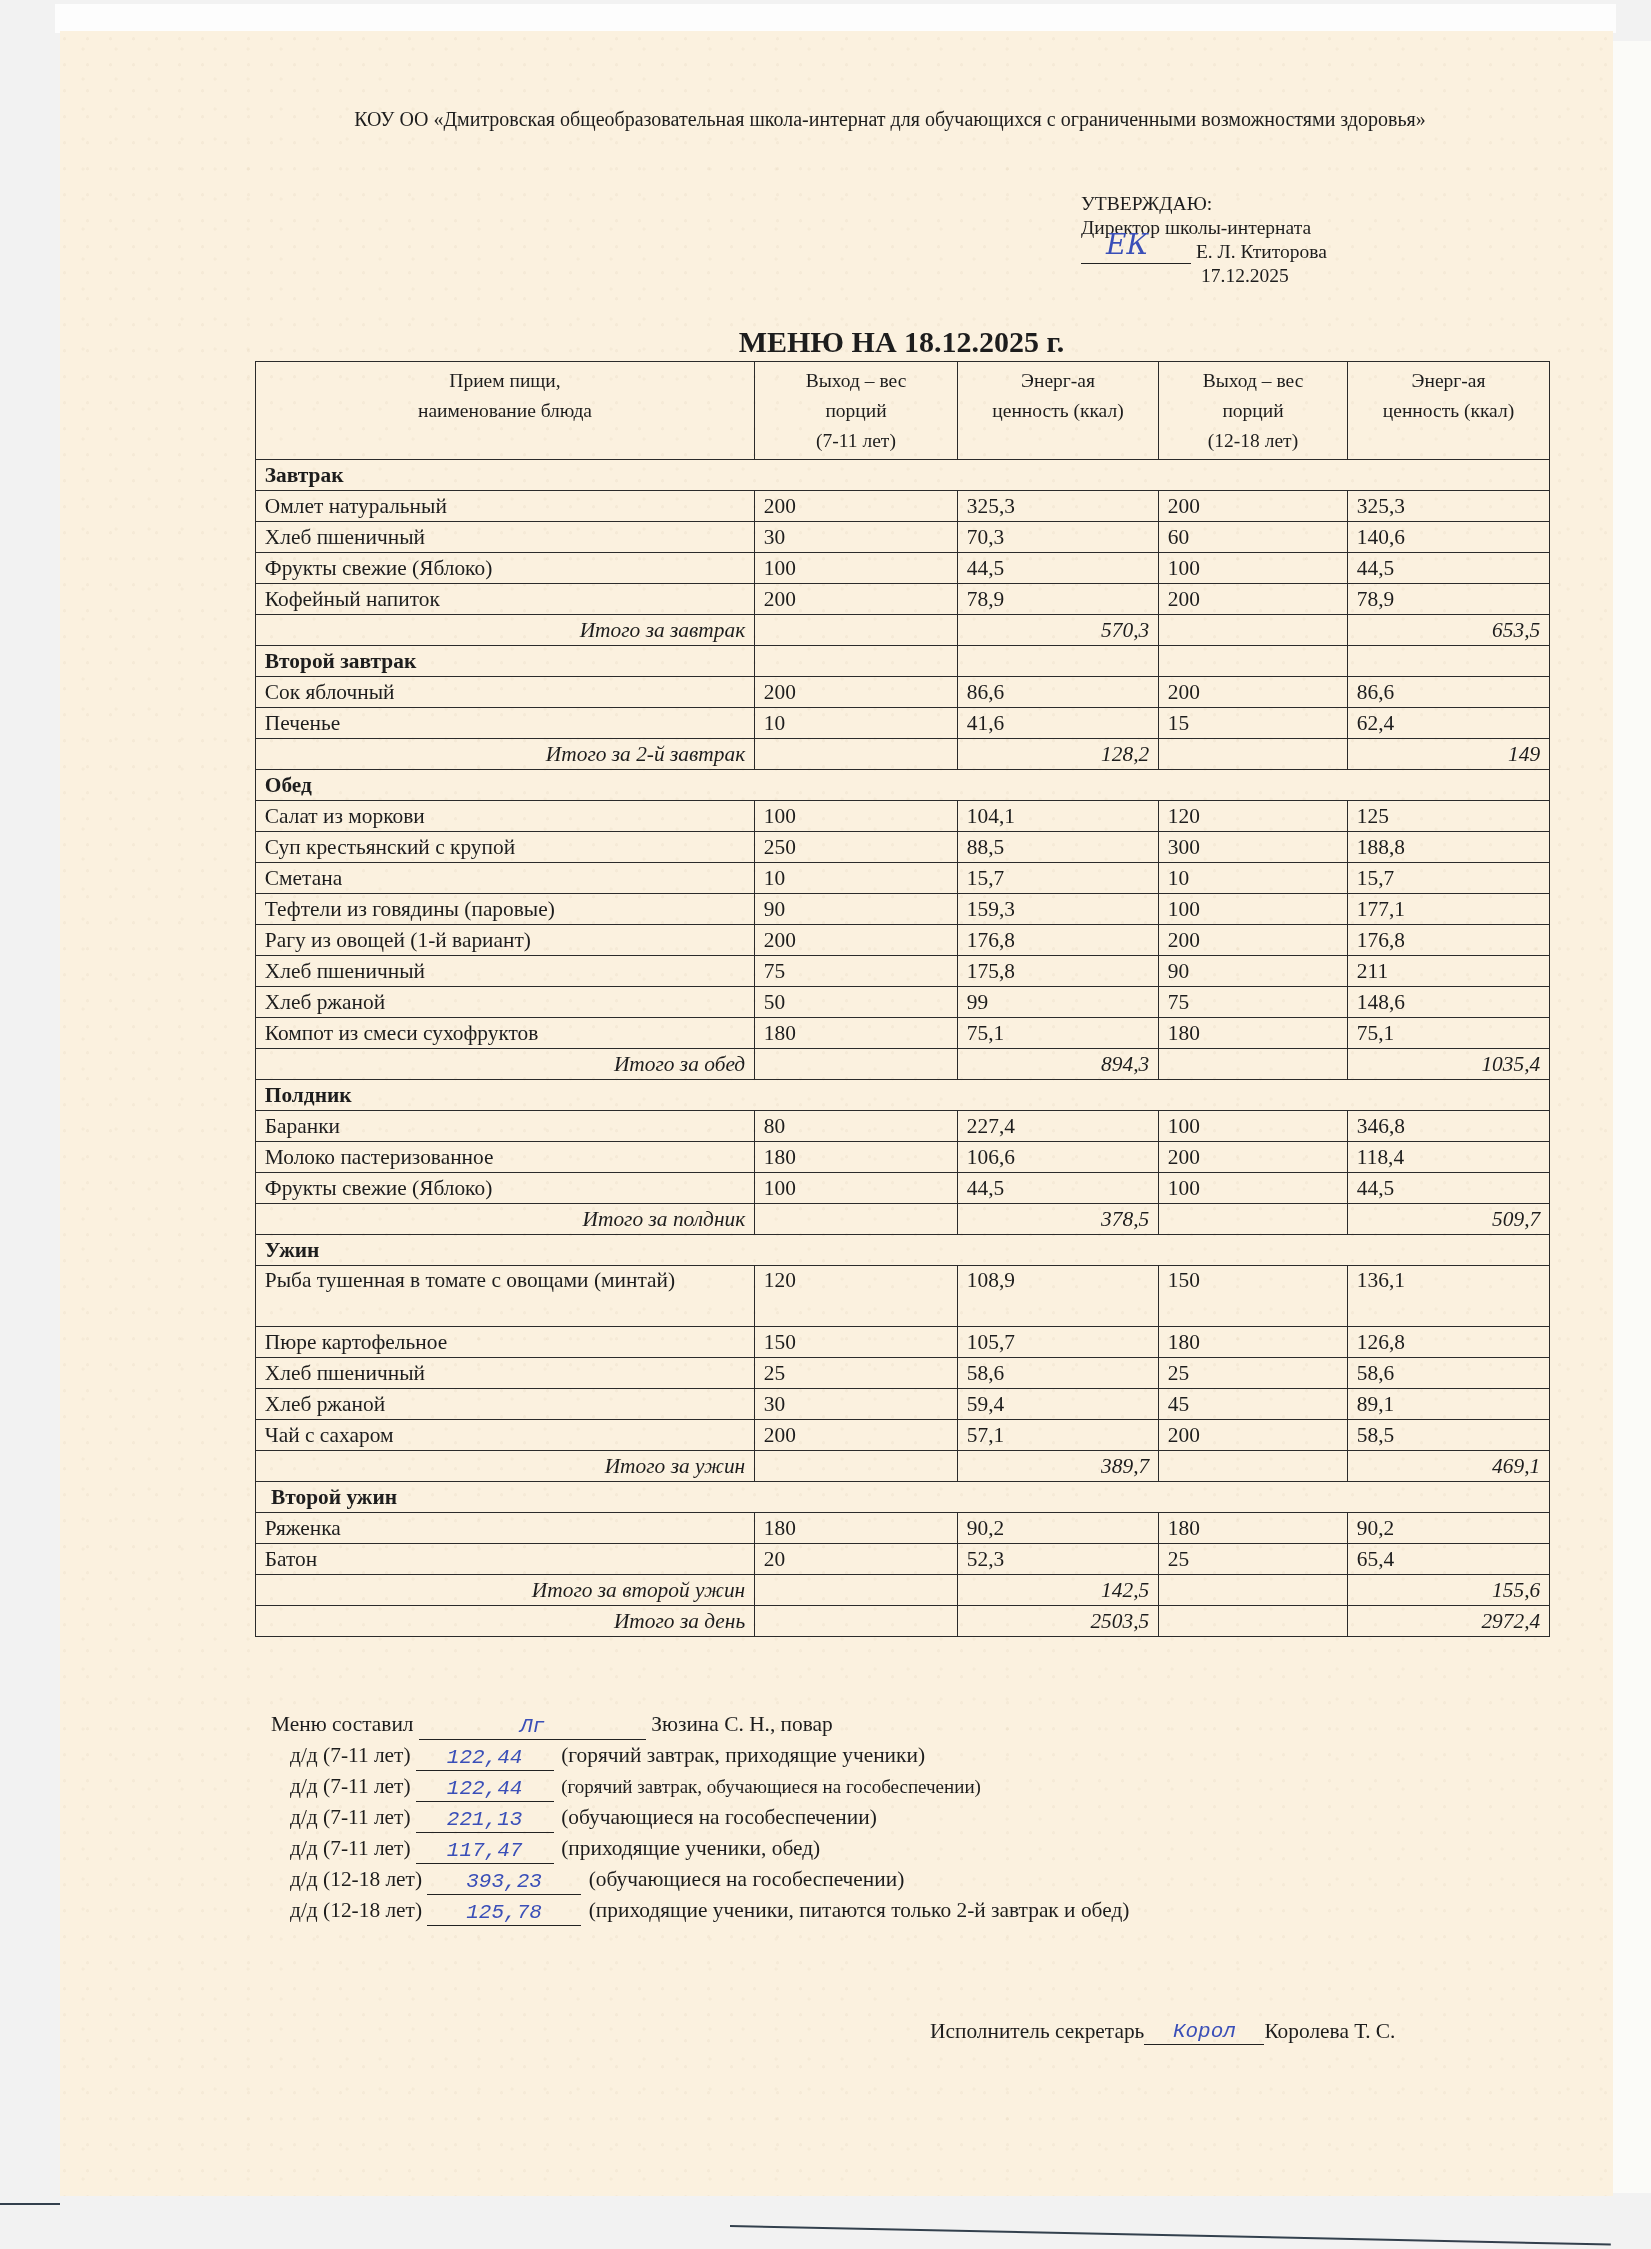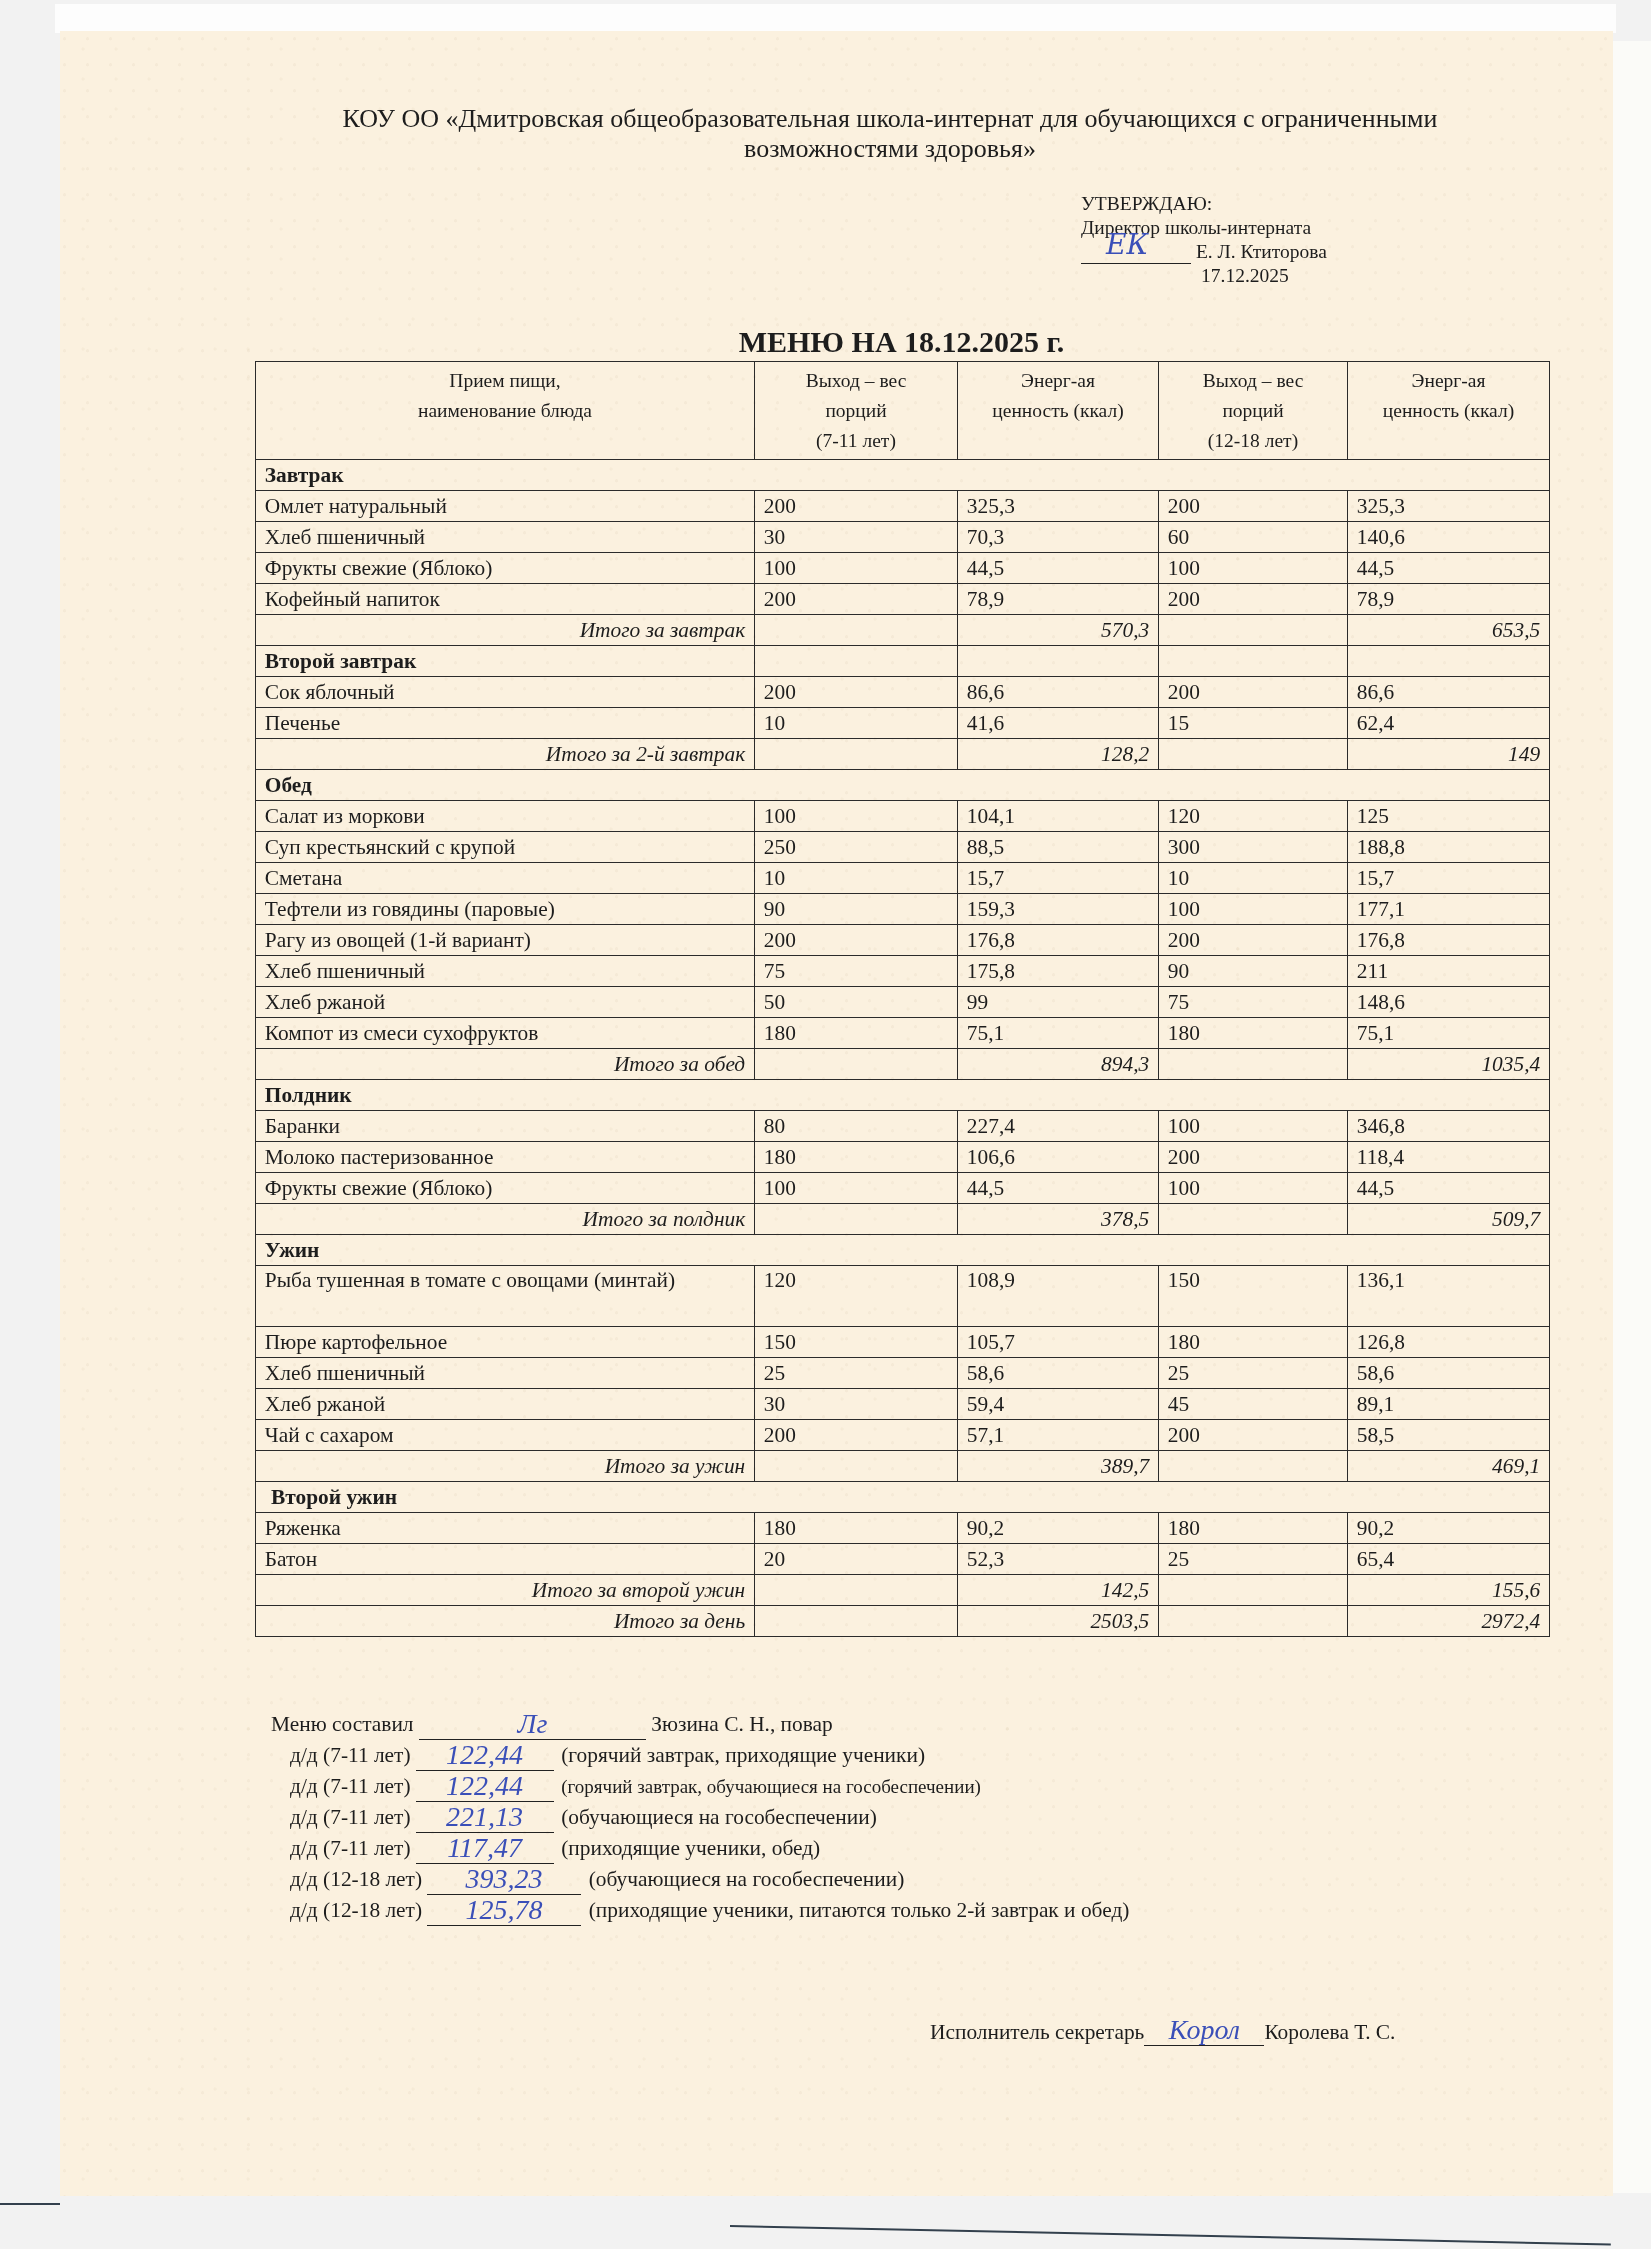--- a/index.html
+++ b/index.html
@@ -20,21 +20,21 @@
     background-size: 23px 26px, 33px 30px;
   }
   .bottom-edge {
     position: absolute; left: 0; top: 2206px; width: 1651px; height: 44px; background: #f2f2f2;
   }
   .bottom-line { position: absolute; left: 730px; top: 2225px; width: 881px; height: 1.9px; background: #33404d; transform: rotate(1.2deg); transform-origin: left; }
   .left-line { position: absolute; left: 0; top: 2203px; width: 60px; height: 1.9px; background: #33404d; }
 
   .org {
     position: absolute; left: 264px; top: 104px; width: 1252px; text-align: center;
-    font-size: 26px; line-height: 30px;
+    font-size: 20px; line-height: 30px;
   }
   .approve { position: absolute; left: 1081px; top: 192px; font-size: 19.5px; line-height: 24px; }
   .approve .sigline { display: inline-block; width: 110px; border-bottom: 1.3px solid #222; height: 19px; vertical-align: bottom; position: relative; }
   .approve .date { padding-left: 120px; }
   .sig { position: absolute; color: #3a4fb8; font-family: "DejaVu Serif", serif; font-style: italic; }
 
   .title {
     position: absolute; left: 255px; top: 324px; width: 1293px; text-align: center;
     font-size: 30px; font-weight: bold; line-height: 35px;
   }
@@ -59,21 +59,21 @@
   table.menu tr.section td { font-weight: bold; }
   table.menu tr.total td { font-style: italic; }
   table.menu tr.total td.lbl, table.menu tr.total td.num { text-align: right; }
   table.menu tr.tall td { height: 60px; vertical-align: top; line-height: 29px; }
   table.menu td.justify { text-align: justify; text-align-last: left; }
 
   .notes { position: absolute; left: 271px; top: 1709px; font-size: 21.4px; line-height: 31px; }
   .notes .row { white-space: nowrap; }
   .notes .ind { padding-left: 19px; }
   .blank { display: inline-block; border-bottom: 1.3px solid #222; text-align: center; vertical-align: bottom; line-height: 25px; }
-  .hand { color: #3a4fb8; font-style: italic; font-family: Liberation Serif, serif; font-size: 28px; }
+  .hand { color: #3a4fb8; font-style: italic; font-family: Liberation Mono, monospace; font-size: 21px; }
   .small { font-size: 19px; }
 
   .executor { position: absolute; left: 930px; top: 2017px; font-size: 21.4px; line-height: 28px; white-space: nowrap; }
 </style>
 </head>
 <body>
 
 <div class="white-strip"></div>
 <div class="white-right"></div>
 <div class="paper"></div>

